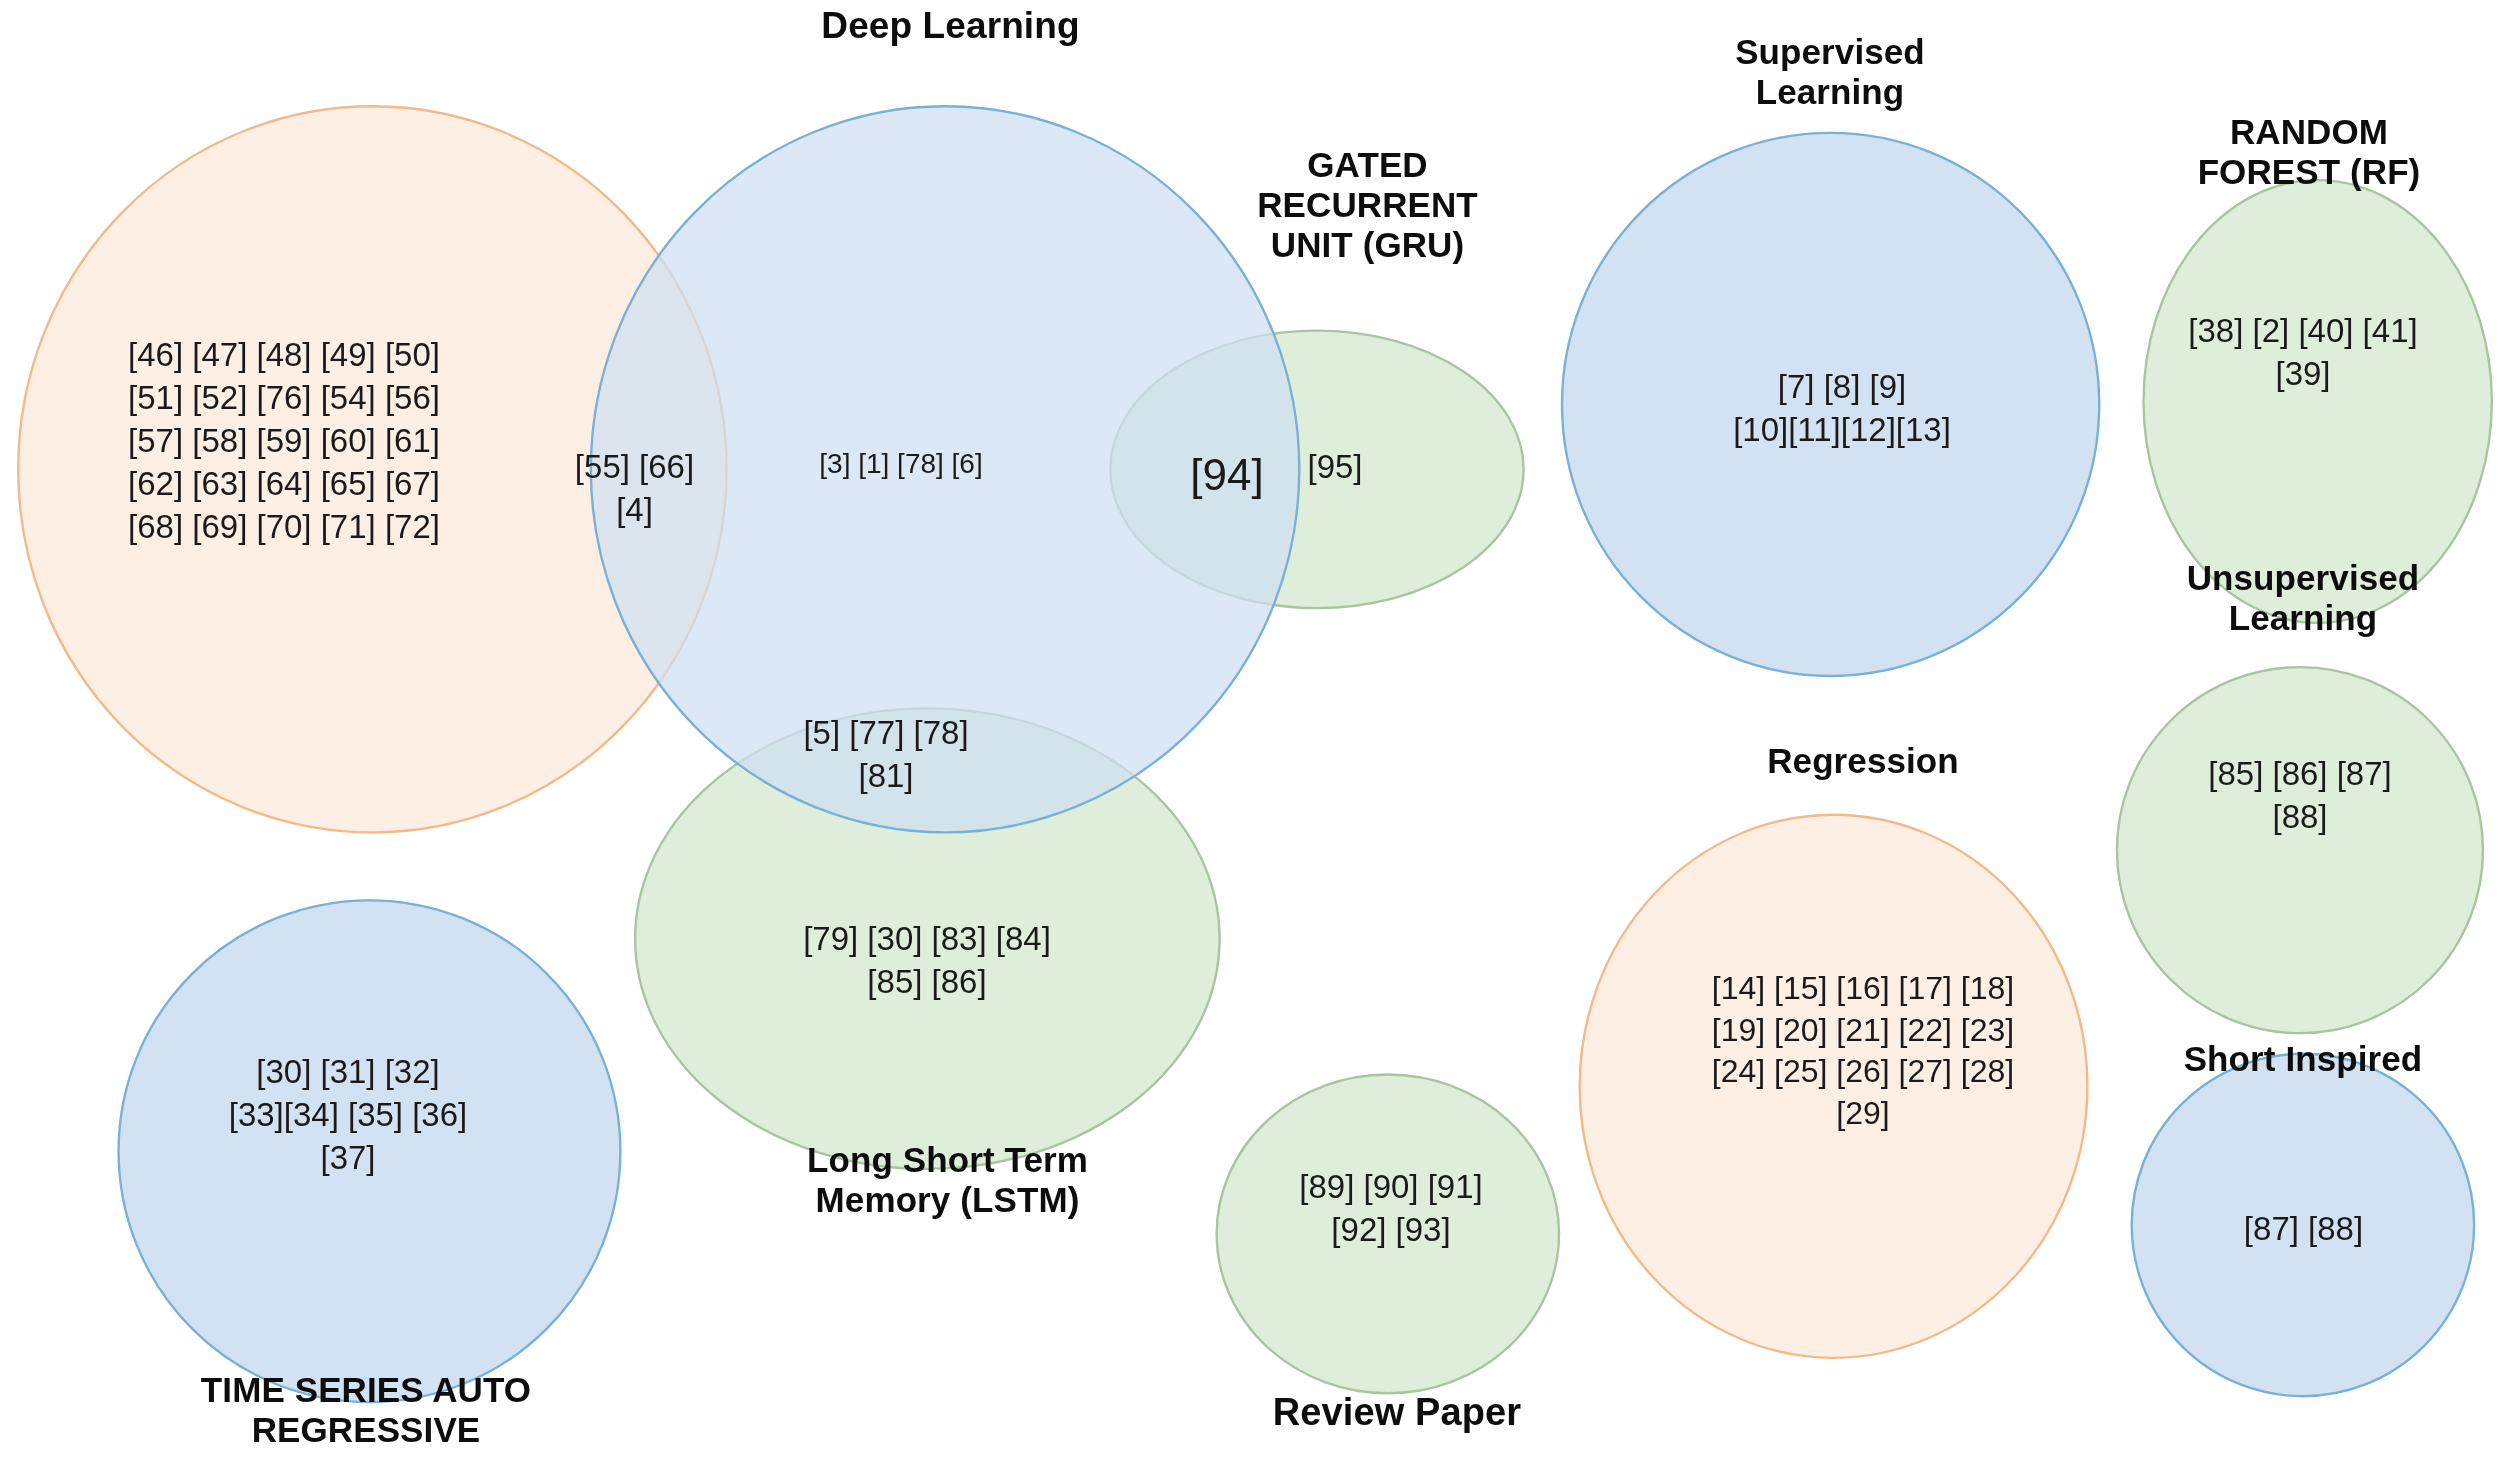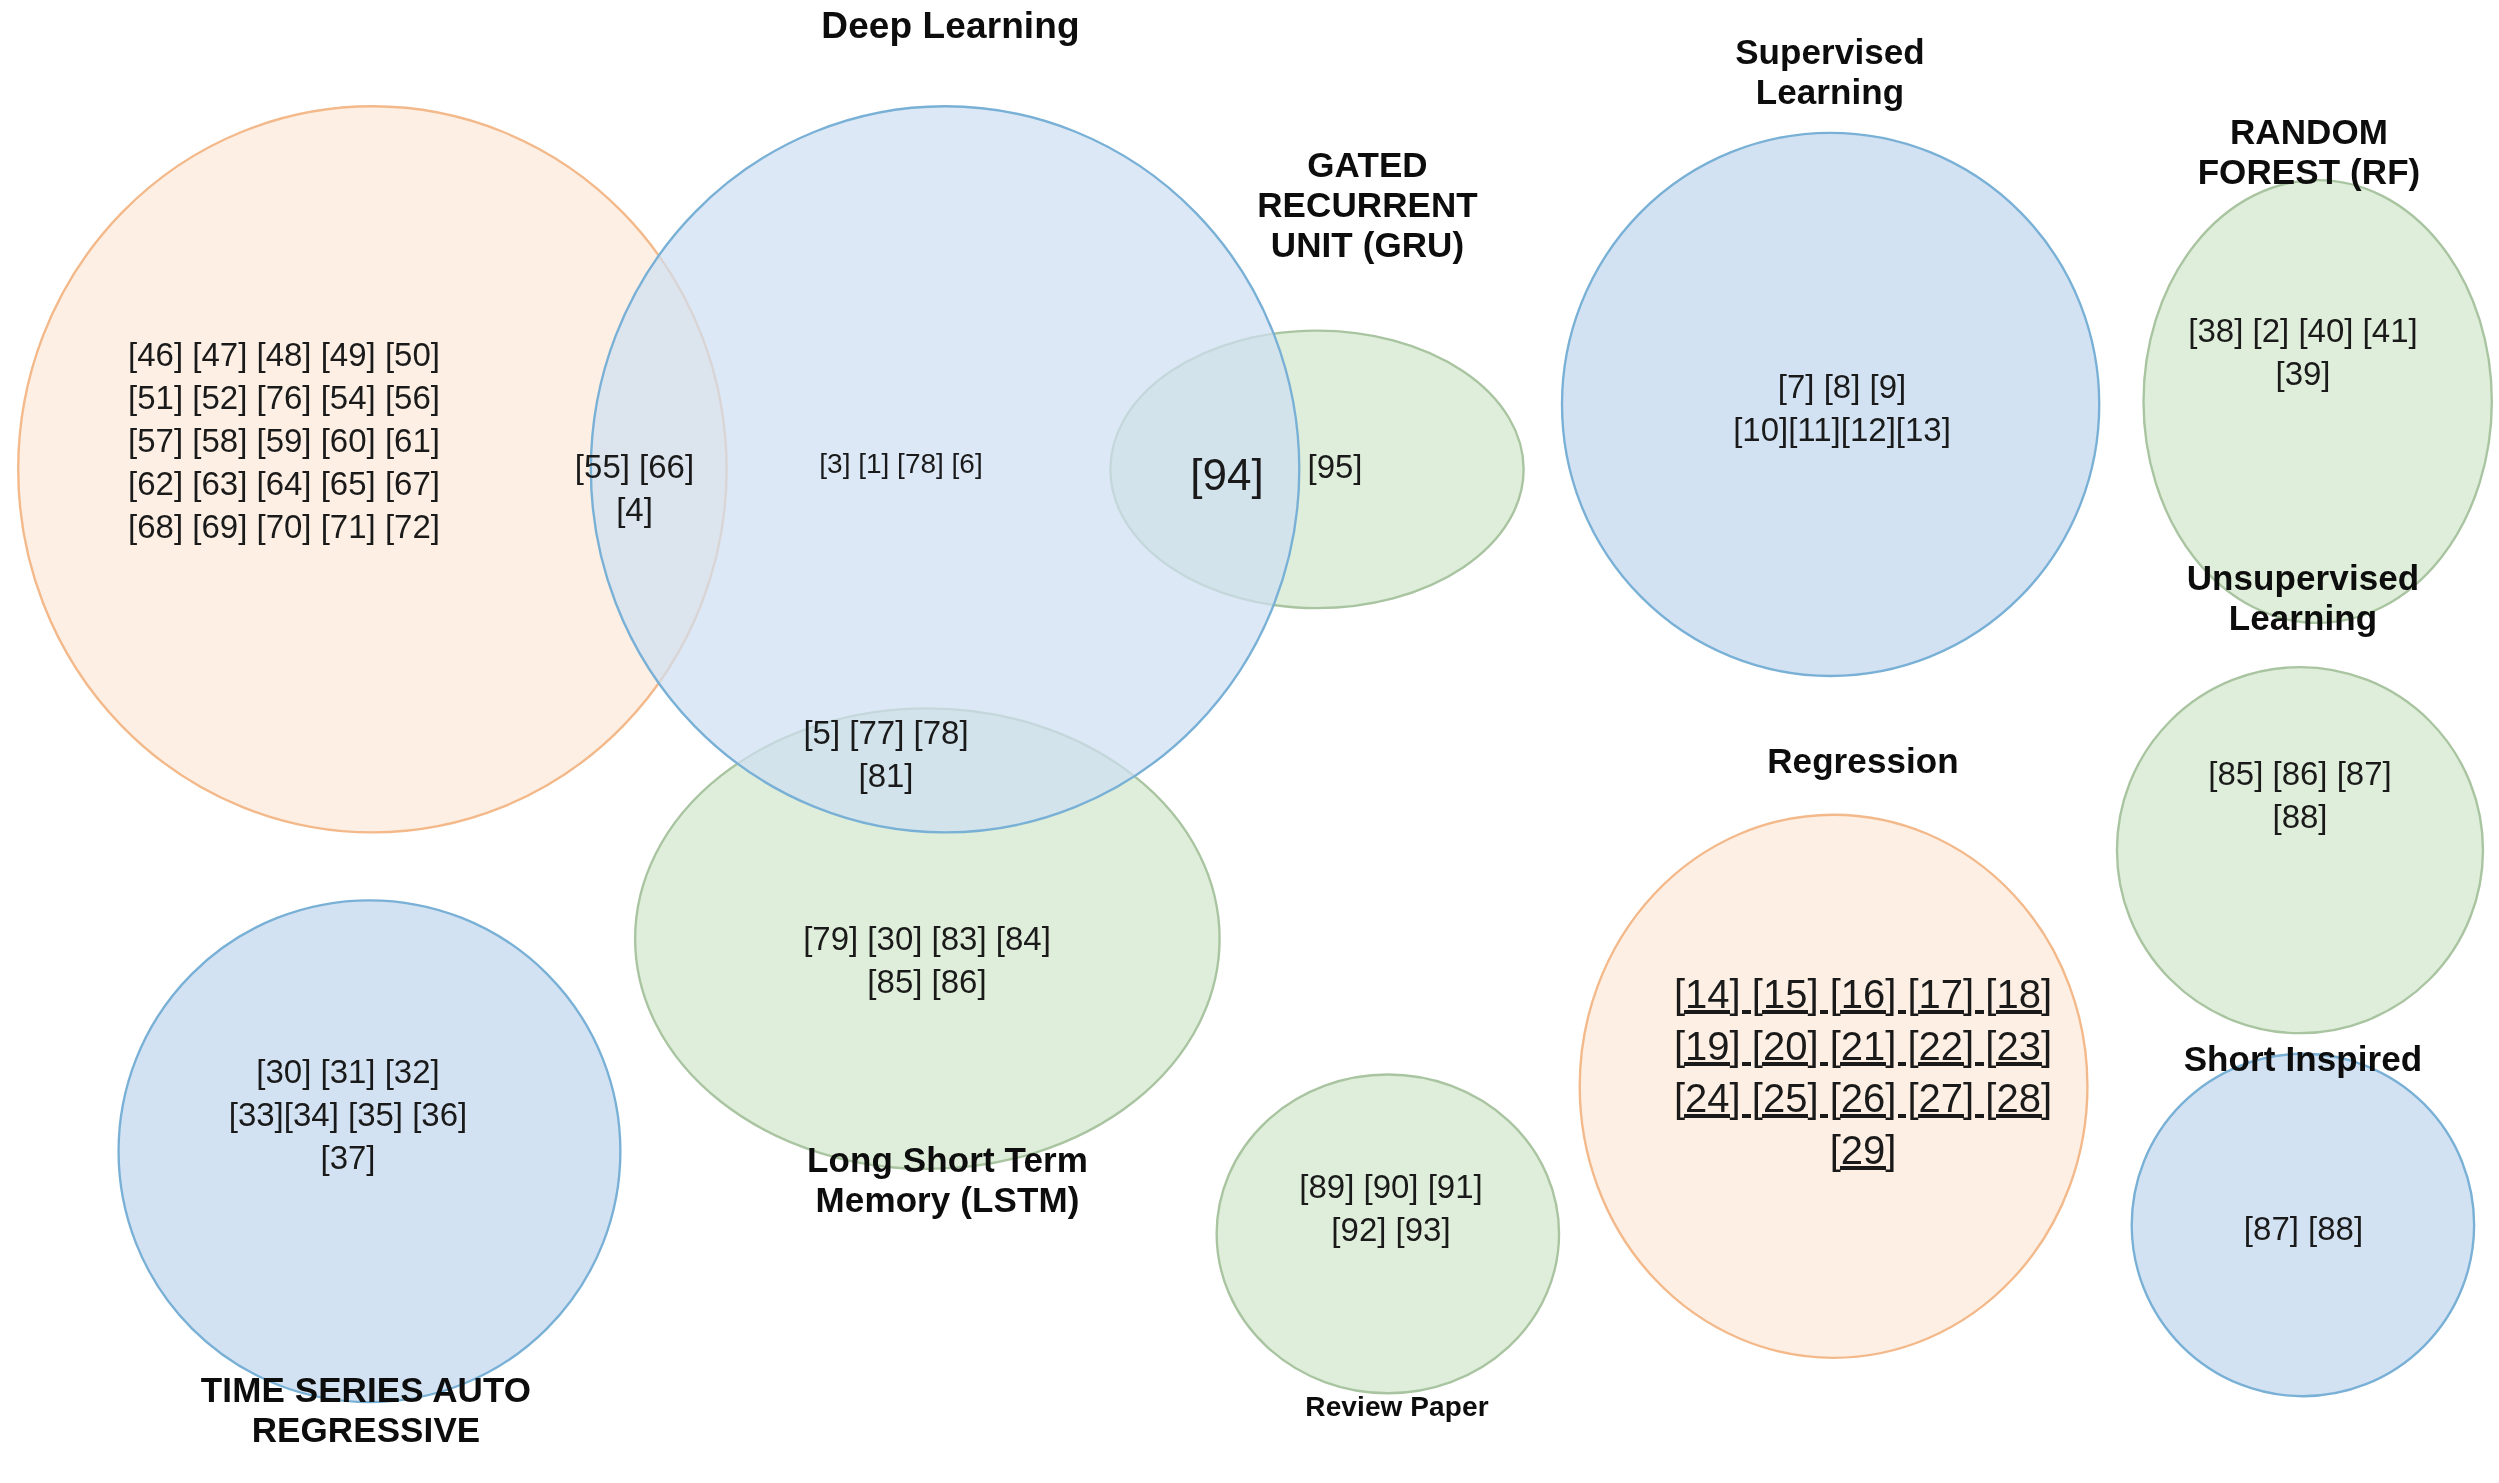--- a/index.html
+++ b/index.html
@@ -47,36 +47,36 @@
   #label-ann      { left: 23.6px;   top: 0px;    width: 697px; font-size: 37px; }
   #label-dl       { left: 726px; top: 4.7px;    width: 449px;  font-size: 37px; }
   #label-gru      { left: 1202px; top: 145px;  width: 331px;  font-size: 35px; }
   #label-sl       { left: 1594px; top: 32px;   width: 472px;  font-size: 35px; }
   #label-rf       { left: 2126px; top: 112px;  width: 366px;  font-size: 35px; }
   #label-ul       { left: 2108px; top: 558px;  width: 390px;  font-size: 35px; }
   #label-ni       { left: 2108px; top: 1039px; width: 390px;  font-size: 35px; }
   #label-reg      { left: 1671px; top: 741px; width: 384px;  font-size: 35px; }
   #label-lstm     { left: 723px; top: 1140px; width: 449px;  font-size: 35px; }
   #label-tsar     { left: 124px;  top: 1370px; width: 484px;  font-size: 35px; }
-  #label-rev      { left: 1196px; top: 1391px; width: 402px;  font-size: 28px; }
+  #label-rev      { left: 1196px; top: 1391px; width: 402px;  font-size: 38px; }
 
   
   #refs-ann     { left: 83px;  top: 334px;  width: 402px;  font-size: 33px; }
   #refs-ann-dl  { left: 546px;  top: 446px;  width: 177px;  font-size: 33px; }
   #refs-dl      { left: 762px; top: 446px;  width: 278px;  font-size: 28px; }
   #refs-dl-gru  { left: 1168px; top: 446px;  width: 118px;  font-size: 44px; }
   #refs-gru     { left: 1276px; top: 446px;  width: 118px;  font-size: 33px; }
   #refs-dl-lstm { left: 768px; top: 712px; width: 236px;  font-size: 33px; }
   #refs-lstm    { left: 726px; top: 918px; width: 402px;  font-size: 33px; }
   #refs-tsar    { left: 171px;  top: 1051px; width: 354px;  font-size: 33px; }
   #refs-sl      { left: 1659px; top: 366px;  width: 366px;  font-size: 33px; }
   #refs-rf      { left: 2126px; top: 310px;  width: 354px;  font-size: 33px; }
   #refs-ul      { left: 2123px; top: 753px; width: 354px;  font-size: 33px; }
   #refs-ni      { left: 2138px; top: 1208px; width: 331px;  font-size: 33px; }
-  #refs-reg     { left: 1609px; top: 968px; width: 508px;  font-size: 40px; text-decoration: underline; }
+  #refs-reg     { left: 1609px; top: 968px; width: 508px;  font-size: 32px; }
   #refs-rev     { left: 1214px; top: 1166px; width: 354px;  font-size: 33px; }
 </style>
 </head>
 <body>
 
 <div id="canvas">
 
   <svg id="venn-svg" viewBox="0 0 4233 2512">
 
     <ellipse cx="630" cy="795" rx="600" ry="615" fill="#fdeee1" fill-opacity="0.95" stroke="#f3b98a" stroke-width="4"></ellipse>

